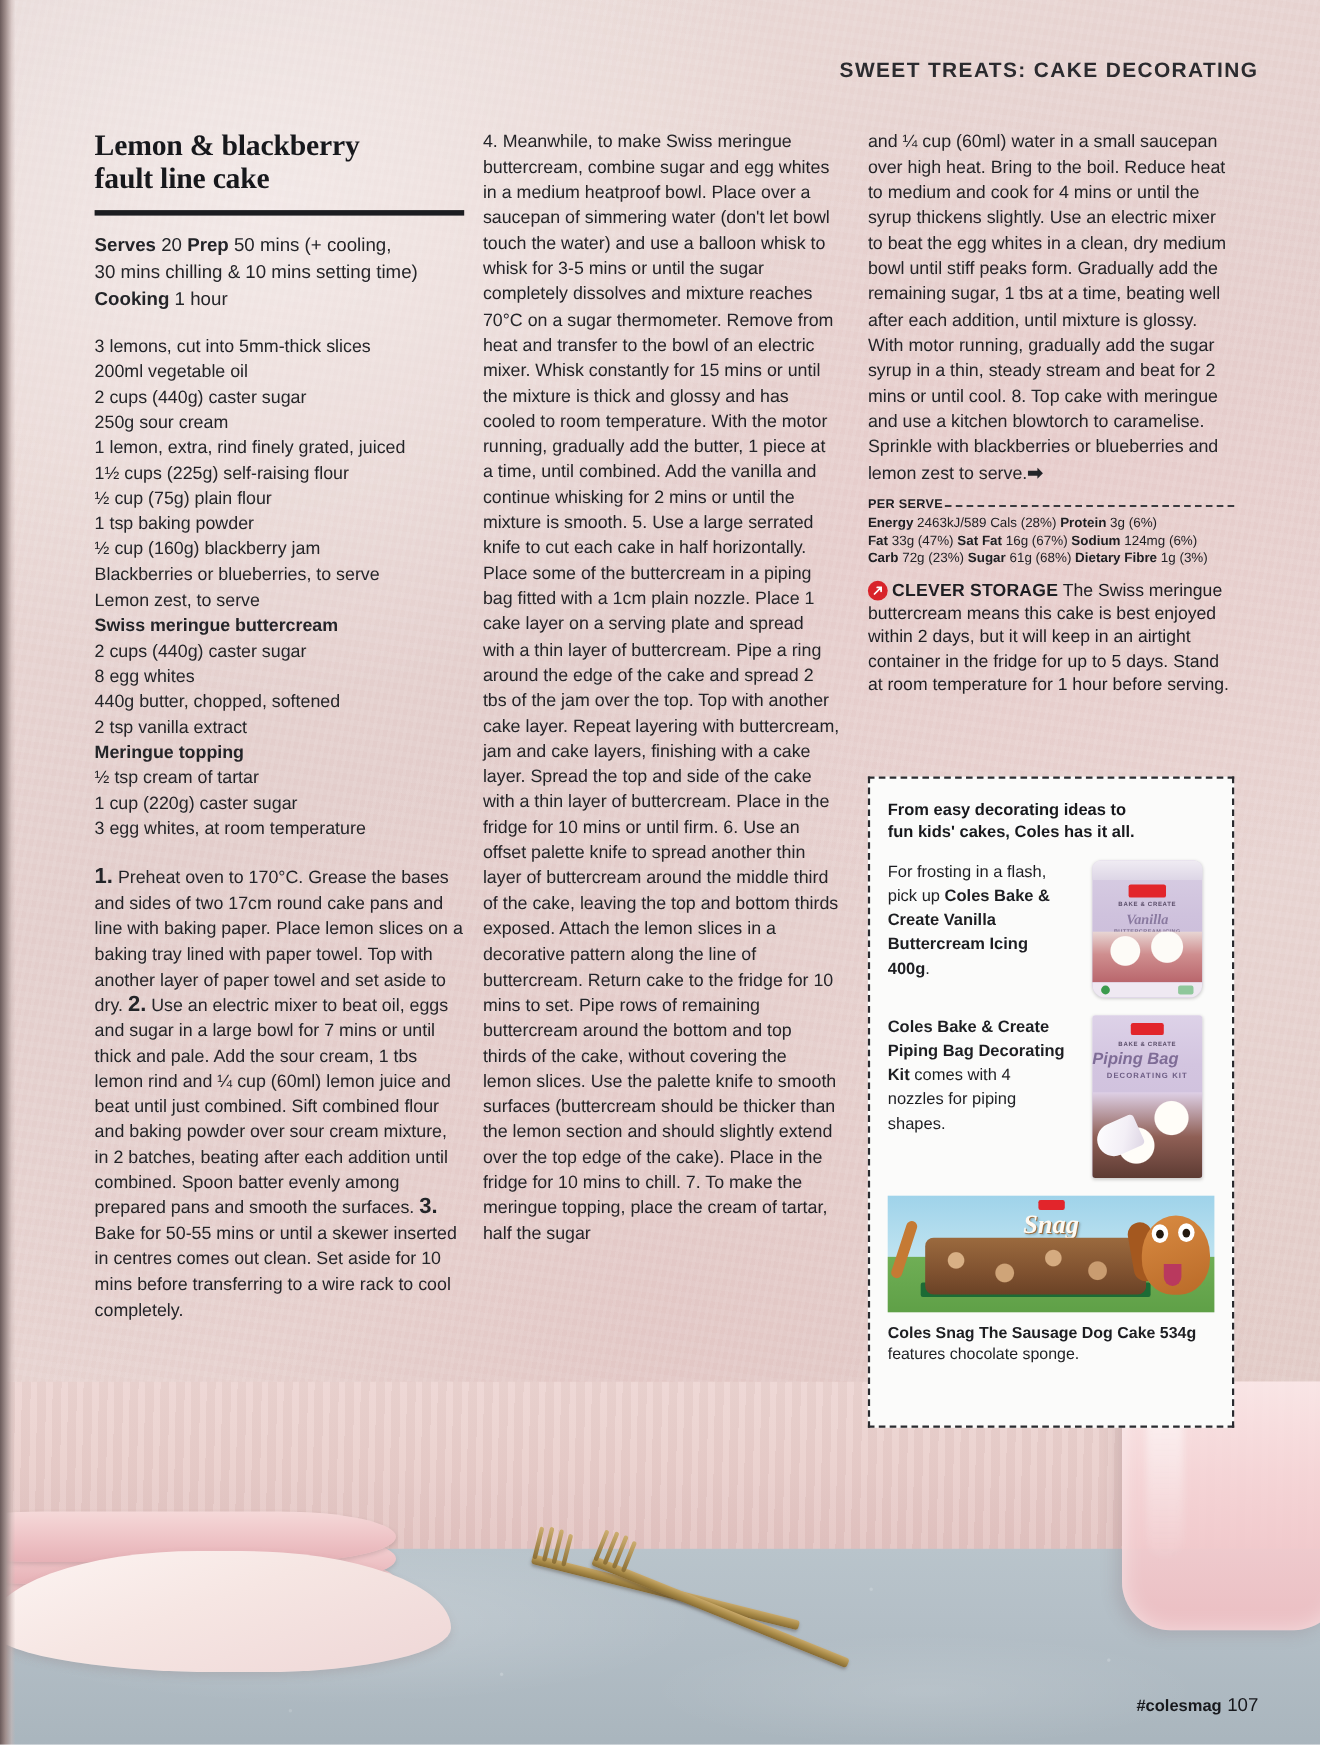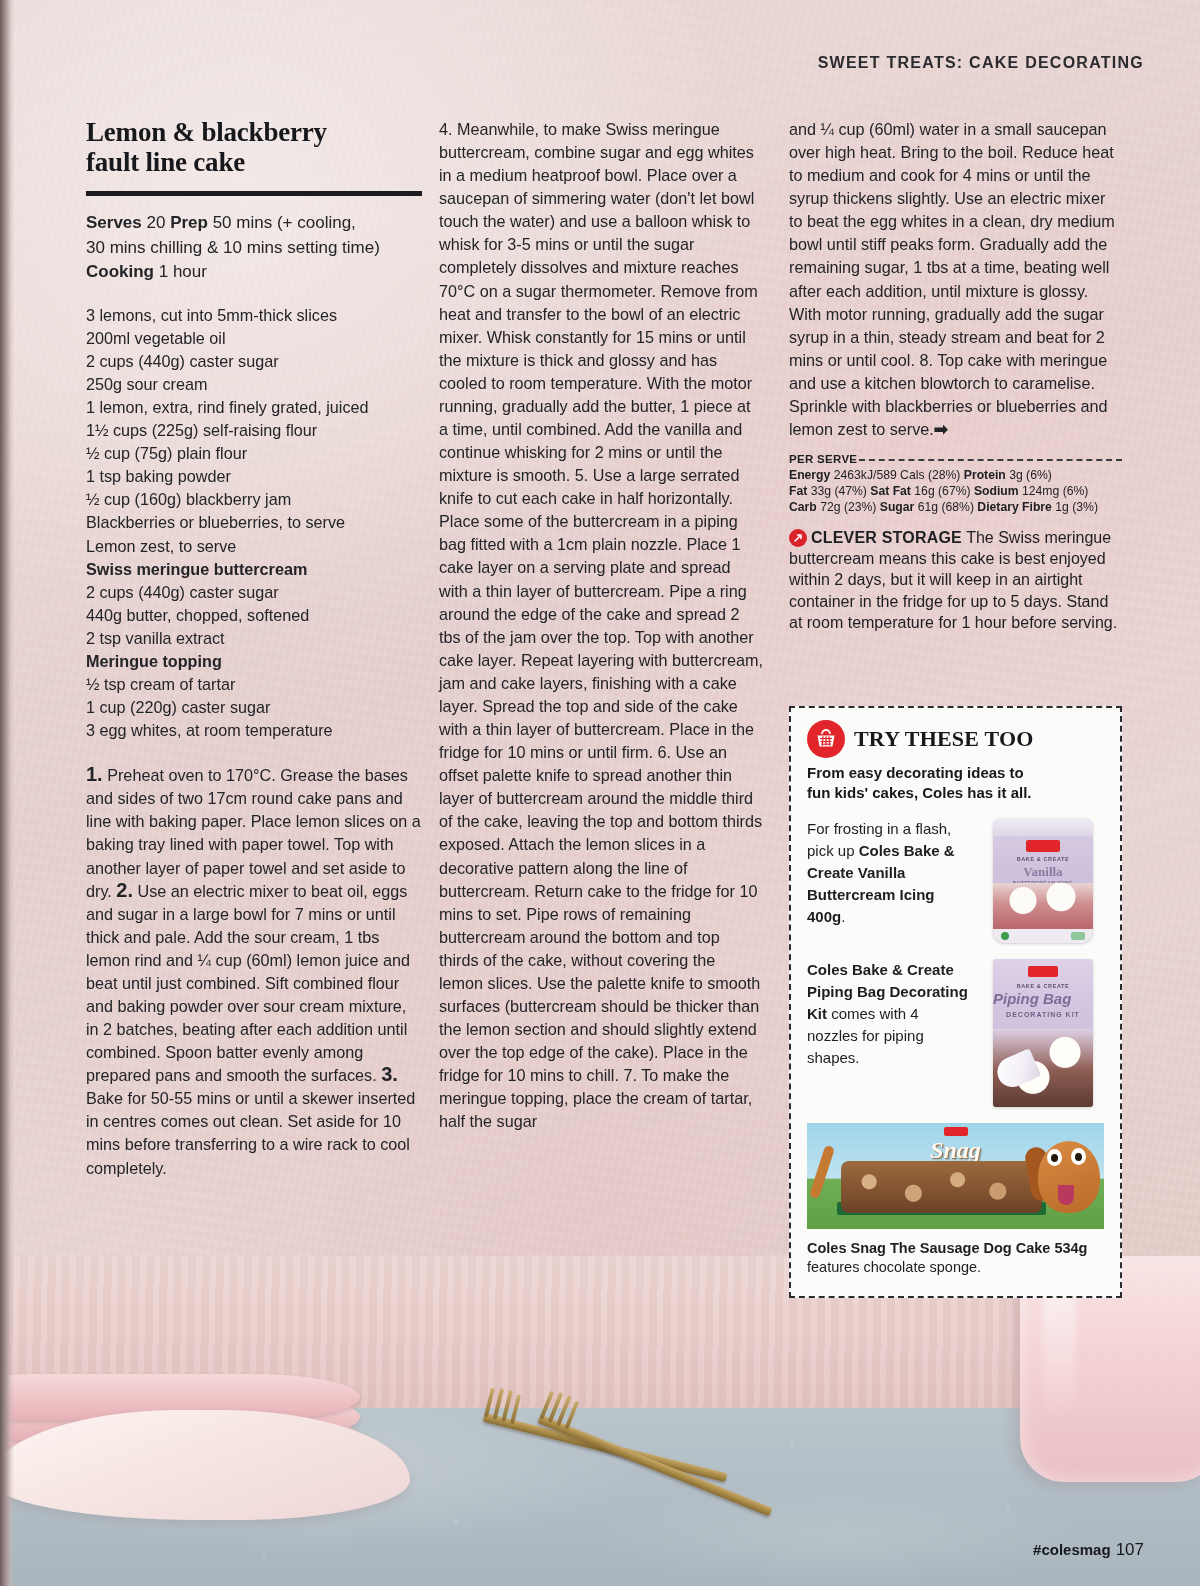--- a/index.html
+++ b/index.html
@@ -105,21 +105,21 @@
   }
   .glass::before{
     content:""; position:absolute; left:22px; top:24px; width:34px; height:170px;
     background: linear-gradient(180deg, rgba(255,255,255,.65), rgba(255,255,255,.05));
     border-radius:18px; filter: blur(3px);
   }
 
   
   .kicker {
     position:absolute; top:54px; right:56px;
-    font-size: 16px; font-weight: 700; letter-spacing: 1.25px;
+    font-size: 19px; font-weight: 700; letter-spacing: 1.25px;
     color:#2b2b2f; z-index:20;
     font-family:"Liberation Sans", sans-serif;
   }
 
   
   .content { position:absolute; left:0; top:0; width:1200px; z-index: 20; }
 
   .col { position:absolute; }
   .col-left   { left:86px;  top:118px; width:336px; }
   .col-mid    { left:439px; top:118px; width:324px; }
@@ -230,21 +230,21 @@
   .tub .lid {
     position:absolute;left:-4px;right:-4px;top:0;height:18px;
     background:linear-gradient(180deg,#f0ecf3,#ddd6e6);
     border-radius:8px 8px 3px 3px;
   }
   .tub .coles {
     position:absolute;left:50%;transform:translateX(-50%);top:22px;
     width:34px;height:12px;background:#e2252b;border-radius:2px;
   }
   .tub .kicker2{position:absolute;left:0;right:0;top:38px;text-align:center;font-size:5.5px;letter-spacing:.6px;color:#5c4f6b;font-weight:700;}
-  .tub .script{position:absolute;left:0;right:0;top:46px;text-align:center;font-family:"Liberation Serif",serif;font-weight:700;font-size:13px;color:#8a7aa0;}
+  .tub .script{position:absolute;left:0;right:0;top:46px;text-align:center;font-family:"Liberation Serif",serif;font-style:italic;font-weight:700;font-size:13px;color:#8a7aa0;}
   .tub .sub2{position:absolute;left:0;right:0;top:62px;text-align:center;font-size:5px;letter-spacing:.4px;color:#7c6d8d;font-weight:700;}
   .tub .cupcakes{position:absolute;left:0;right:0;bottom:14px;height:46px;
     background:
       radial-gradient(circle at 30% 38%, #fdfbf7 0 13px, transparent 14px),
       radial-gradient(circle at 68% 30%, #fdfbf7 0 14px, transparent 15px),
       linear-gradient(180deg,#e8d6d4 0%, #cf8e8f 45%, #b9666c 100%);
   }
   .tub .footstrip{position:absolute;left:0;right:0;bottom:0;height:14px;background:#efe9f2;}
   .tub .footstrip::before{content:"";position:absolute;left:8px;top:3px;width:8px;height:8px;border-radius:50%;background:#3c9b4e;}
   .tub .footstrip::after{content:"";position:absolute;right:8px;top:3px;width:14px;height:8px;border-radius:2px;background:#8fc79b;}
@@ -378,20 +378,21 @@
         <div>1 lemon, extra, rind finely grated, juiced</div>
         <div>1½ cups (225g) self-raising flour</div>
         <div>½ cup (75g) plain flour</div>
         <div>1 tsp baking powder</div>
         <div>½ cup (160g) blackberry jam</div>
         <div>Blackberries or blueberries, to serve</div>
         <div>Lemon zest, to serve</div>
 
         <div class="grp">Swiss meringue buttercream</div>
         <div>2 cups (440g) caster sugar</div>
+        <div>8 egg whites</div>
         <div>440g butter, chopped, softened</div>
         <div>2 tsp vanilla extract</div>
 
         <div class="grp">Meringue topping</div>
         <div>½ tsp cream of tartar</div>
         <div>1 cup (220g) caster sugar</div>
         <div>3 egg whites, at room temperature</div>
       </div>
 
       <div class="method">
@@ -437,37 +438,20 @@
           <svg width="12" height="12" viewBox="0 0 12 12" aria-hidden="true">
             <path d="M3 9 L9 3 M5.5 3 L9 3 L9 6.5" stroke="#ffffff" stroke-width="1.6" fill="none" stroke-linecap="round"></path>
           </svg>
         </span><b class="ttl">CLEVER STORAGE</b><span> The Swiss meringue buttercream means this cake is best enjoyed within 2 days, but it will keep in an airtight container in the fridge for up to 5 days. Stand at room temperature for 1 hour before serving.</span>
       </div>
     </div>
 
   </div>
 
   <div class="try-box">
-    <div class="try-head">
-      <div class="basket-icon">
-        <svg width="22" height="20" viewBox="0 0 22 20" aria-hidden="true">
-          <path d="M7 5 a4 4 0 0 1 8 0" stroke="#fff" stroke-width="1.8" fill="none"></path>
-          <path d="M2.5 6.5 h17 l-2 11 h-13 z" fill="#fff"></path>
-          <g stroke="#e2252b" stroke-width="1.2">
-            <line x1="5" y1="9.5" x2="17" y2="9.5"></line>
-            <line x1="5.6" y1="12.5" x2="16.4" y2="12.5"></line>
-            <line x1="6.3" y1="15.2" x2="15.7" y2="15.2"></line>
-            <line x1="8" y1="7.2" x2="7.2" y2="16.6"></line>
-            <line x1="11" y1="7.2" x2="11" y2="16.6"></line>
-            <line x1="14" y1="7.2" x2="14.8" y2="16.6"></line>
-          </g>
-        </svg>
-      </div>
-      <div class="try-title">TRY THESE TOO</div>
-    </div>
     <div class="try-sub">
       <span>From easy decorating ideas to</span><br>
       <span>fun kids' cakes, Coles has it all.</span>
     </div>
 
     <div class="promo">
       <div class="txt"><span>For frosting in a flash, pick up </span><b>Coles Bake &amp; Create Vanilla Buttercream Icing 400g</b><span>.</span></div>
       <div class="pic">
         <div class="tub">
           <div class="lid"></div>

